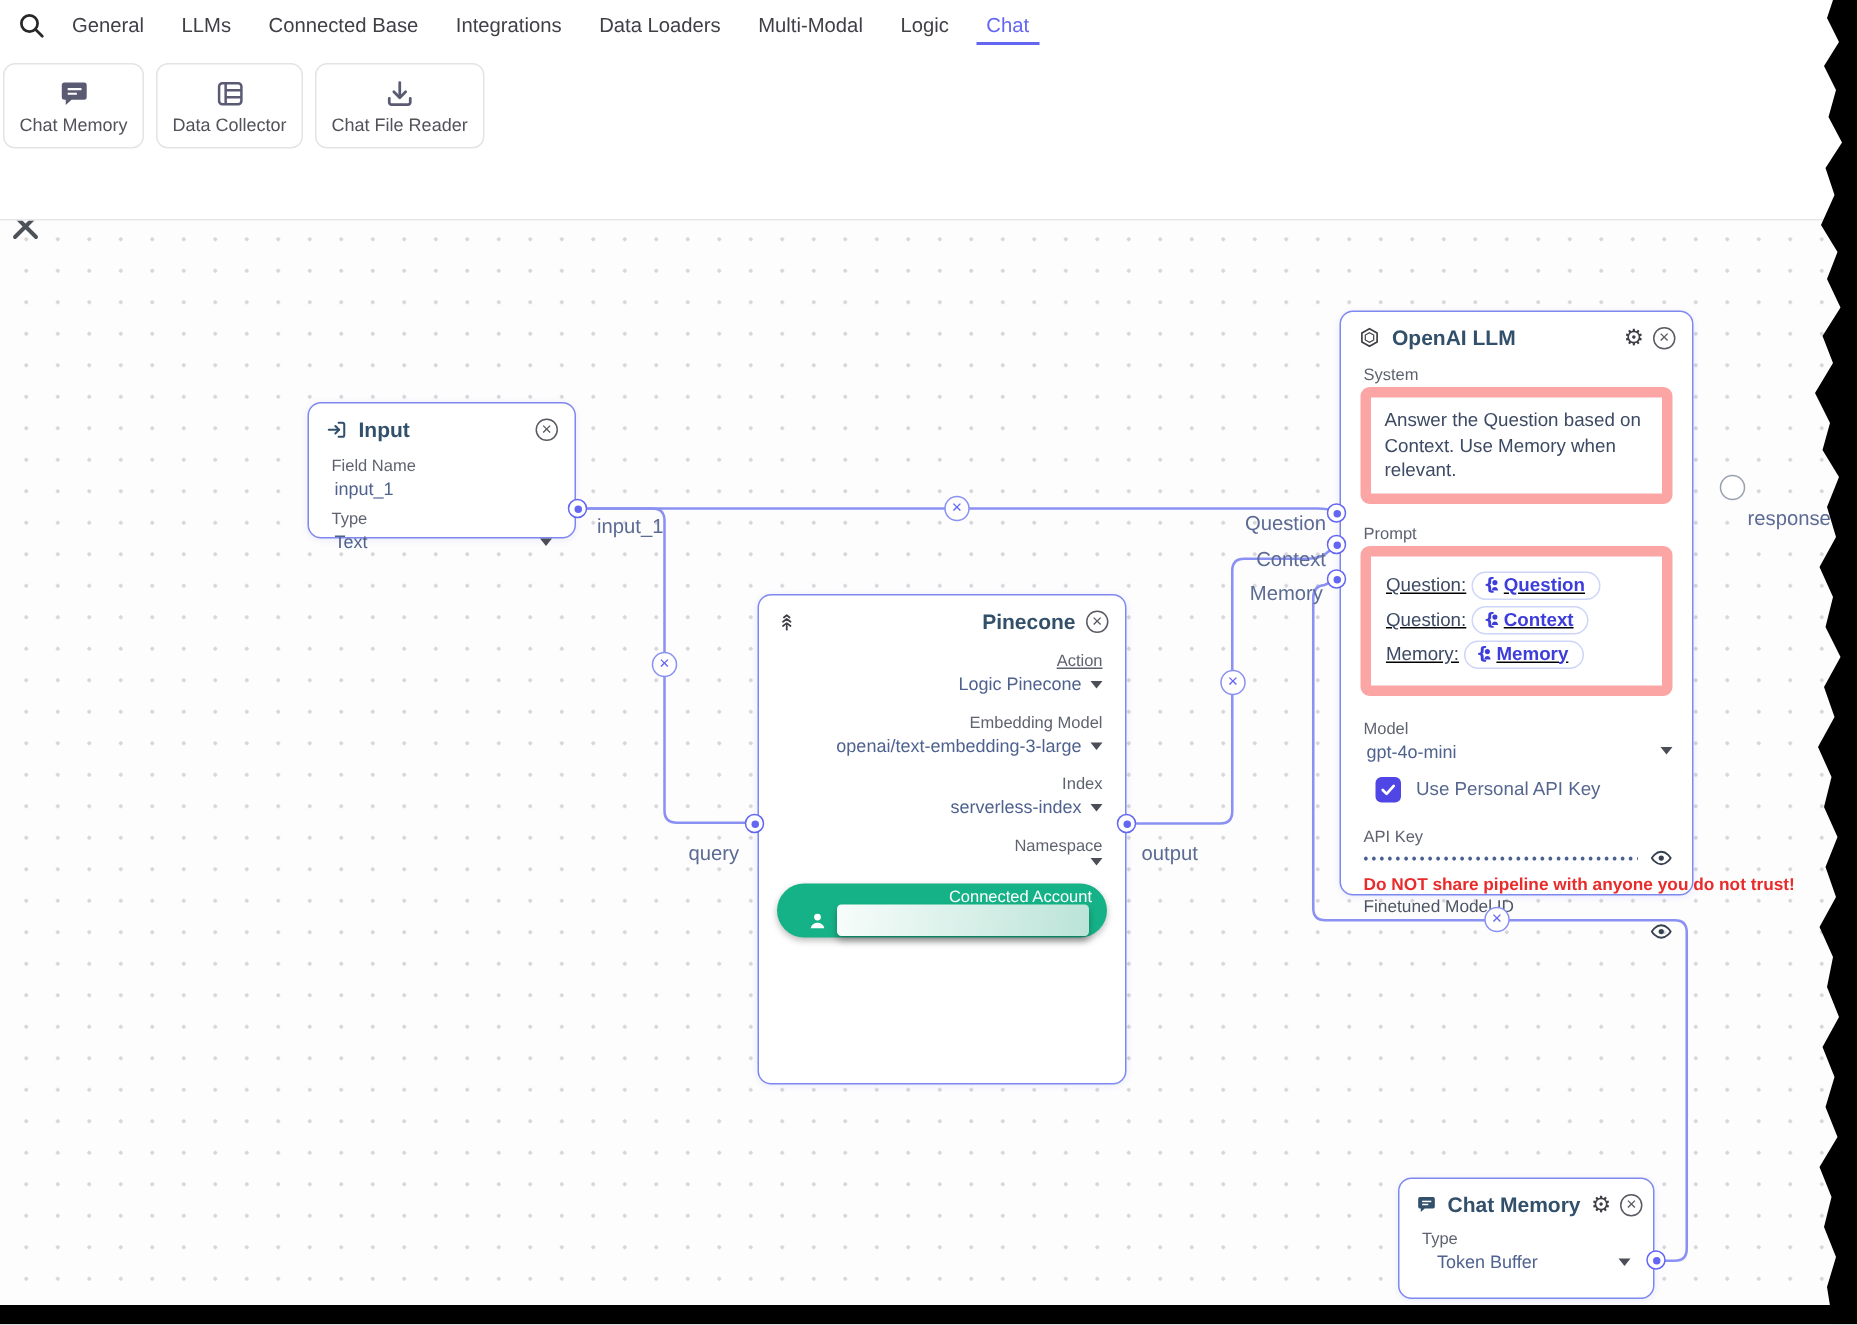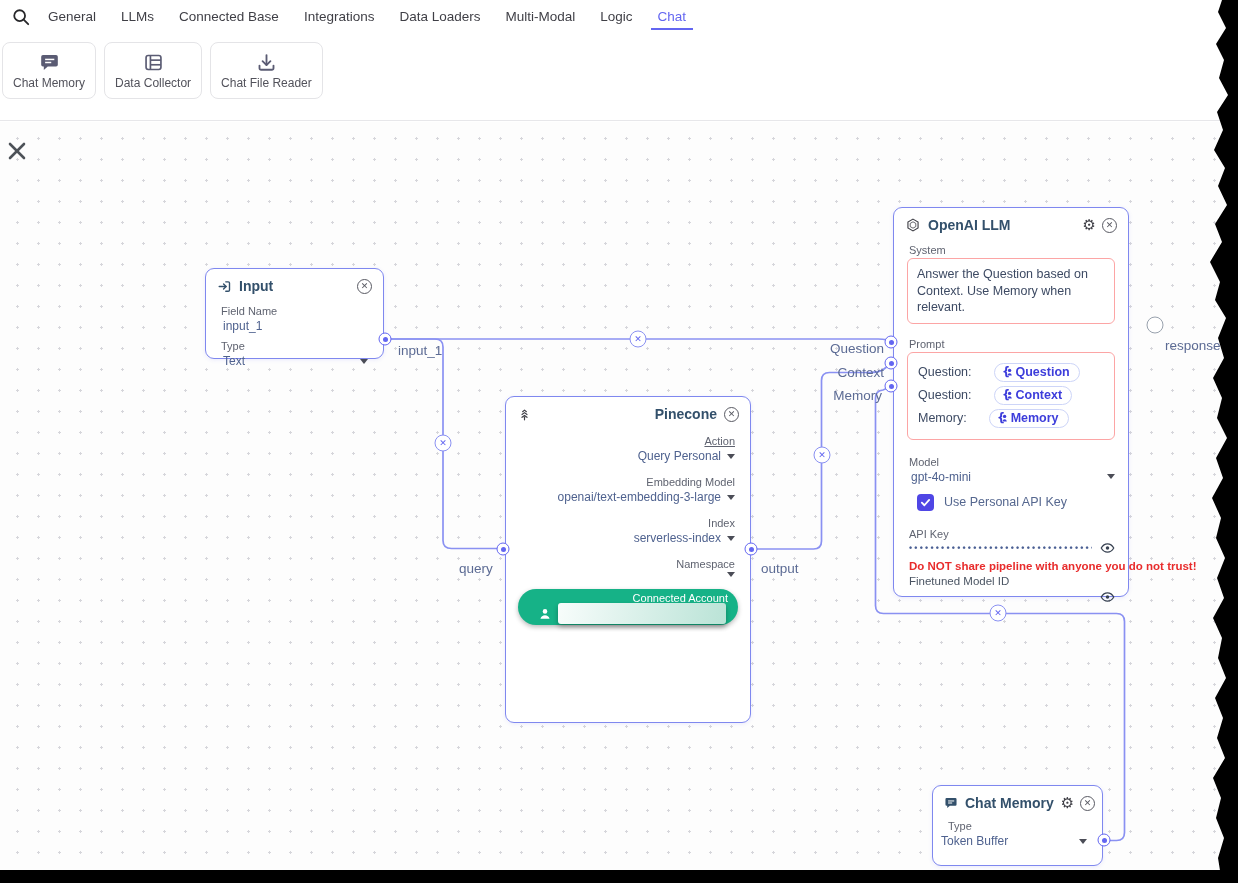--- a/index.html
+++ b/index.html
@@ -1,21 +1,21 @@
 <!DOCTYPE html>
 <html><head>
 <meta charset="utf-8">
 <style>
   * { margin:0; padding:0; box-sizing:border-box; }
   html,body { width:1238px; height:883px; overflow:hidden; background:#fff;
     font-family:"Liberation Sans","DejaVu Sans",sans-serif; }
   .stage { position:relative; width:1238px; height:883px; overflow:hidden; background:#fff; }
 
   
-  .topbar { position:absolute; top:0; left:0; right:0; height:121px; background:#fff;
+  .topbar { position:absolute; top:0; left:0; right:0; height:147px; background:#fff;
     border-bottom:1px solid #e7e7ea; z-index:4; }
   .nav { position:absolute; top:0; left:0; height:33px; display:flex; align-items:center; }
   .search { margin:0 18px 0 12px; width:18px; height:18px; }
   .tabs { display:flex; align-items:center; gap:25px; height:33px; }
   .tab { position:relative; height:33px; display:flex; align-items:center; font-size:13.5px;
     color:#3f3f46; cursor:pointer; white-space:nowrap; }
   .tab.active { color:#6366f1; }
   .tab.active::after { content:""; position:absolute; left:-7px; right:-7px; bottom:3px;
     height:2px; background:#6366f1; }
 
@@ -50,24 +50,24 @@
     display:flex; align-items:center; justify-content:center; font-size:9px; color:#595a63;
     cursor:pointer; line-height:1; }
   .flabel { font-size:11px; color:#5f6370; margin:7px 15px 2px 15px; }
   .fvalrow { display:flex; align-items:center; margin:0 15px 0 17px; }
   .fval { font-size:12px; color:#4f628f; flex:1; white-space:nowrap; overflow:hidden; }
   .caret { width:0; height:0; border-left:4.5px solid transparent;
     border-right:4.5px solid transparent; border-top:5px solid #4b4d57; margin-left:6px;
     cursor:pointer; flex:none; }
 
   
-  .box { margin:2px 13px 0 13px; border:1px solid #fca5a5; border-radius:6px;
+  .box { margin:2px 13px 0 13px; border:7px solid #fca5a5; border-radius:6px;
     padding:7px 9px; }
   .systext { font-size:12.5px; color:#3d4a63; line-height:1.32; }
-  .prow { display:flex; align-items:center; gap:22px; margin:4px 0; }
+  .prow { display:flex; align-items:center; gap:3px; margin:4px 0;text-decoration:underline; }
   .pkey { font-size:12.5px; color:#3d4a63; }
   .pill { display:inline-flex; align-items:center; gap:3px; border:1px solid #cdd5f8;
     border-radius:11px; padding:1px 9px 2px 7px; color:#3d3ddb; font-size:12.5px;
     font-weight:bold; background:#fff; cursor:pointer; }
   .cbrow { display:flex; align-items:center; gap:10px; margin:10px 15px 0 23px; }
   .cbox { width:17px; height:17px; background:#4f46e5; border-radius:4px; display:flex;
     align-items:center; justify-content:center; cursor:pointer; flex:none; }
   .cblabel { font-size:12.5px; color:#55678f; }
   .dotsrow { display:flex; align-items:center; margin:1px 13px 0 15px; }
   .pwdots { flex:1; font-size:9px; letter-spacing:2.2px; color:#4a5f93; font-weight:bold;
@@ -221,21 +221,21 @@
             <path d="M12 16.5V20.5"></path>
           </svg>
       </span>
       <span class="ntitle">Pinecone</span>
       <span class="hbtns">
           <span class="xcirc">✕</span>
         </span>
     </div>
     <div class="flabel" style="margin-left:23px;text-decoration:underline;">Action</div>
     <div class="fvalrow" style="margin-left:26px;">
-      <span class="fval">Query Personal</span>
+      <span class="fval">Logic Pinecone</span>
       <span class="caret"></span>
     </div>
     <div class="flabel" style="margin-left:23px; margin-top:13px;">Embedding Model</div>
     <div class="fvalrow" style="margin-left:26px;">
       <span class="fval">openai/text-embedding-3-large</span>
       <span class="caret"></span>
     </div>
     <div class="flabel" style="margin-left:23px; margin-top:13px;">Index</div>
     <div class="fvalrow" style="margin-left:26px;">
       <span class="fval">serverless-index</span>
@@ -352,21 +352,21 @@
             <line x1="7" y1="12" x2="14" y2="12" stroke="#fff" stroke-width="1.7"></line>
           </svg>
       </span>
       <span class="ntitle">Chat Memory</span>
       <span class="hbtns">
         <span class="gear">⚙</span>
         <span class="xcirc">✕</span>
       </span>
     </div>
     <div class="flabel">Type</div>
-    <div class="fvalrow" style="margin-left:8px;">
+    <div class="fvalrow" style="margin-left:25px;">
       <span class="fval">Token Buffer</span>
       <span class="caret"></span>
     </div>
   </div>
 
   <div class="handle" style="left:385px; top:339px;"></div>
   <div class="handle" style="left:503px; top:549px;"></div>
   <div class="handle" style="left:751px; top:549px;"></div>
   <div class="handle" style="left:891px; top:342px;"></div>
   <div class="handle" style="left:891px; top:363px;"></div>

